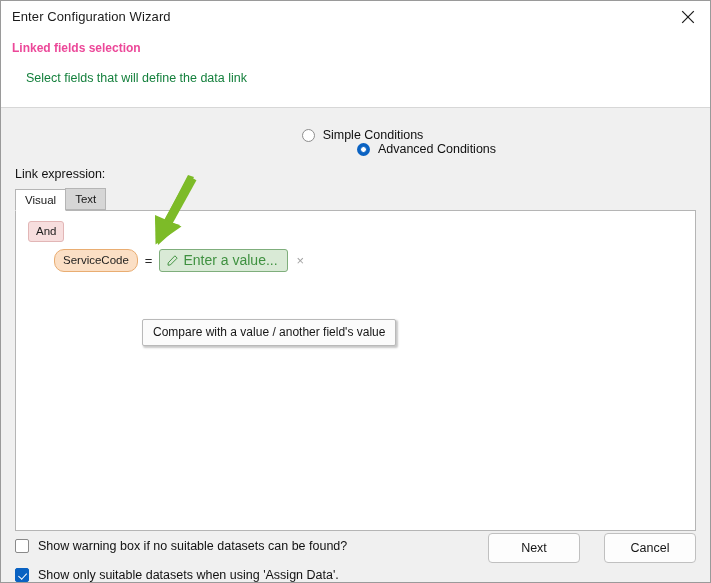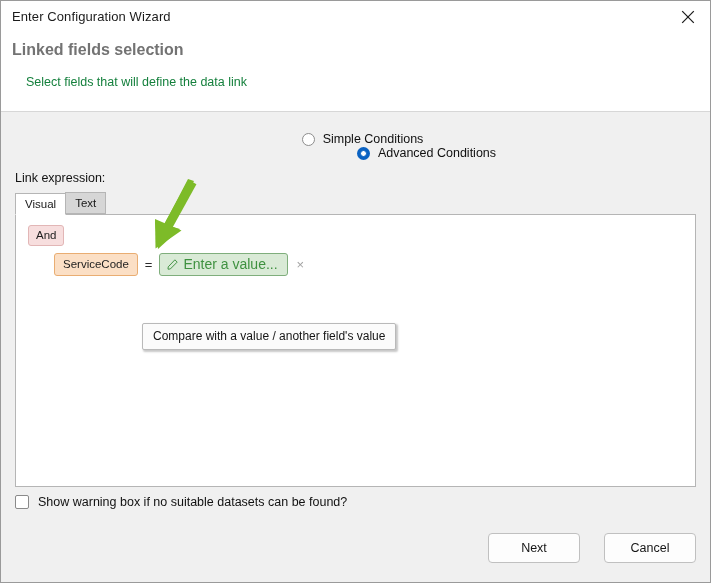--- a/index.html
+++ b/index.html
@@ -53,23 +53,23 @@
   }
   .close-btn svg { display:block; }
 
   
   .header {
     flex: 0 0 auto;
     background: #ffffff;
     padding: 5px 0 0 0;
   }
   .header-title {
-    font-size: 16px;
+    font-size: 12px;
     font-weight: bold;
-    color: #737373;
+    color: #ec4899;
     margin: 4px 0 16px 11px;
   }
   .header-sub {
     font-size: 12.5px;
     color: #15803d;
     margin: 7px 0 0 25px;
   }
   .header-spacer { height: 22px; }
 
   
@@ -161,21 +161,21 @@
   .tab.inactive {
     background: #d6d6d6;
     border: 1px solid #b5b5b5;
     border-bottom: 1px solid #b5b5b5;
     margin-left: -1px;
   }
   .expr-panel {
     background: #ffffff;
     border: 1px solid #b5b5b5;
     border-top: none;
-    height: 272px;
+    height: 320px;
     position: relative;
     box-sizing: border-box;
   }
 
   
   .chip-and {
     display: inline-block;
     background: #f7dede;
     border: 1px solid #e2b6b6;
     border-radius: 3px;
@@ -186,21 +186,21 @@
     line-height: 14px;
   }
   .cond-row {
     display: flex;
     align-items: center;
     margin: 7px 0 0 38px;
   }
   .chip-field {
     background: #fbdfc5;
     border: 1px solid #e9ad72;
-    border-radius: 3px;
+    border-radius: 10px;
     font-size: 11.5px;
     color: #1d1d1d;
     padding: 3px 8px 4px 8px;
     line-height: 14px;
   }
   .op-eq {
     font-size: 13px;
     color: #2a2a2a;
     margin: 0 7px;
   }
@@ -387,20 +387,24 @@
         </svg>
       </div>
 
     </div>
 
     <div class="check-row first">
       <span class="cb"></span>
       <span class="check-label">Show warning box if no suitable datasets can be found?</span>
     </div>
 
+    <div class="check-row second">
+      <span class="cb on"></span>
+      <span class="check-label">Show only suitable datasets when using 'Assign Data'.</span>
+    </div>
 
     <div class="footer">
       <button class="btn">Next</button>
       <button class="btn">Cancel</button>
     </div>
 
   </div>
 </div>
 
 </body></html>

